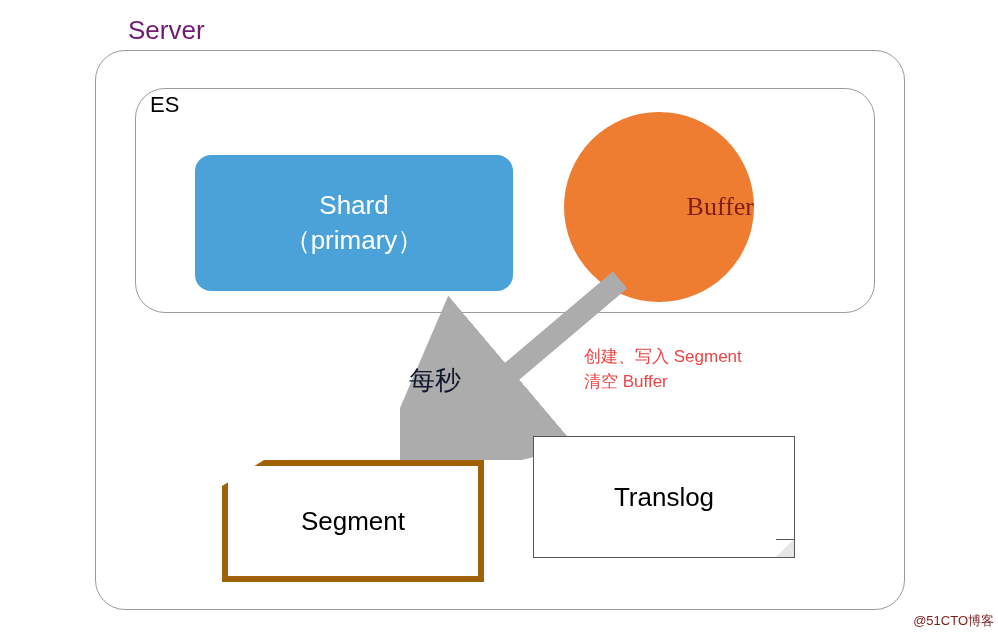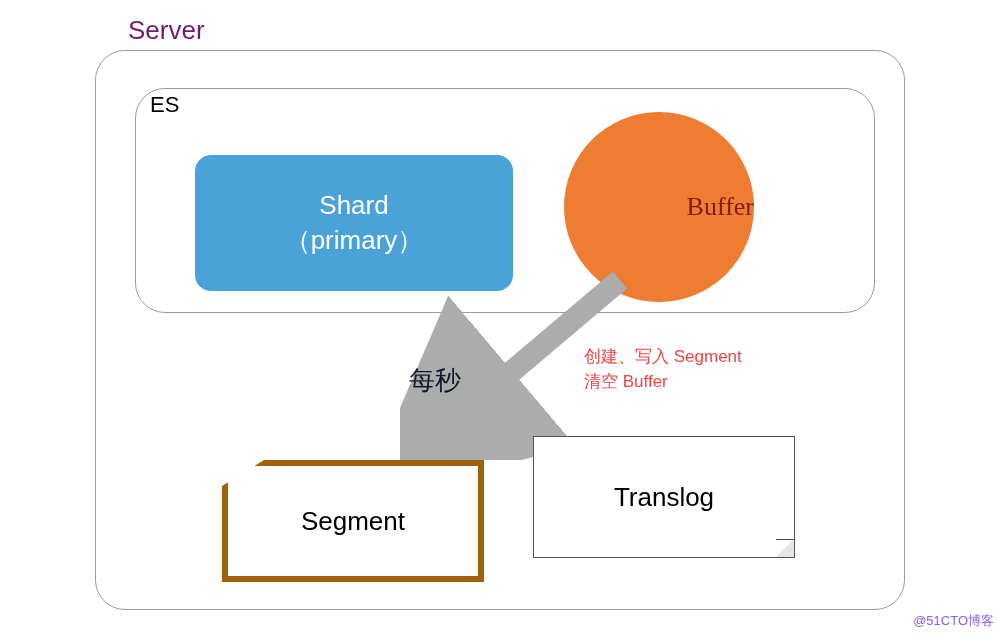--- a/index.html
+++ b/index.html
@@ -142,21 +142,21 @@
       top: 0;
       width: 18px;
       height: 18px;
       border-top: 1px solid #555;
     }
     .watermark {
       position: absolute;
       right: 4px;
       bottom: 4px;
       font-size: 13px;
-      color: #8b5cf6;
+      color: #7f1d1d;
     }
   </style>
 </head>
 <body>
 
 <div class="server-label">Server</div>
 <div class="server-box"></div>
 
 <div class="es-label">ES</div>
 <div class="es-box"></div>

